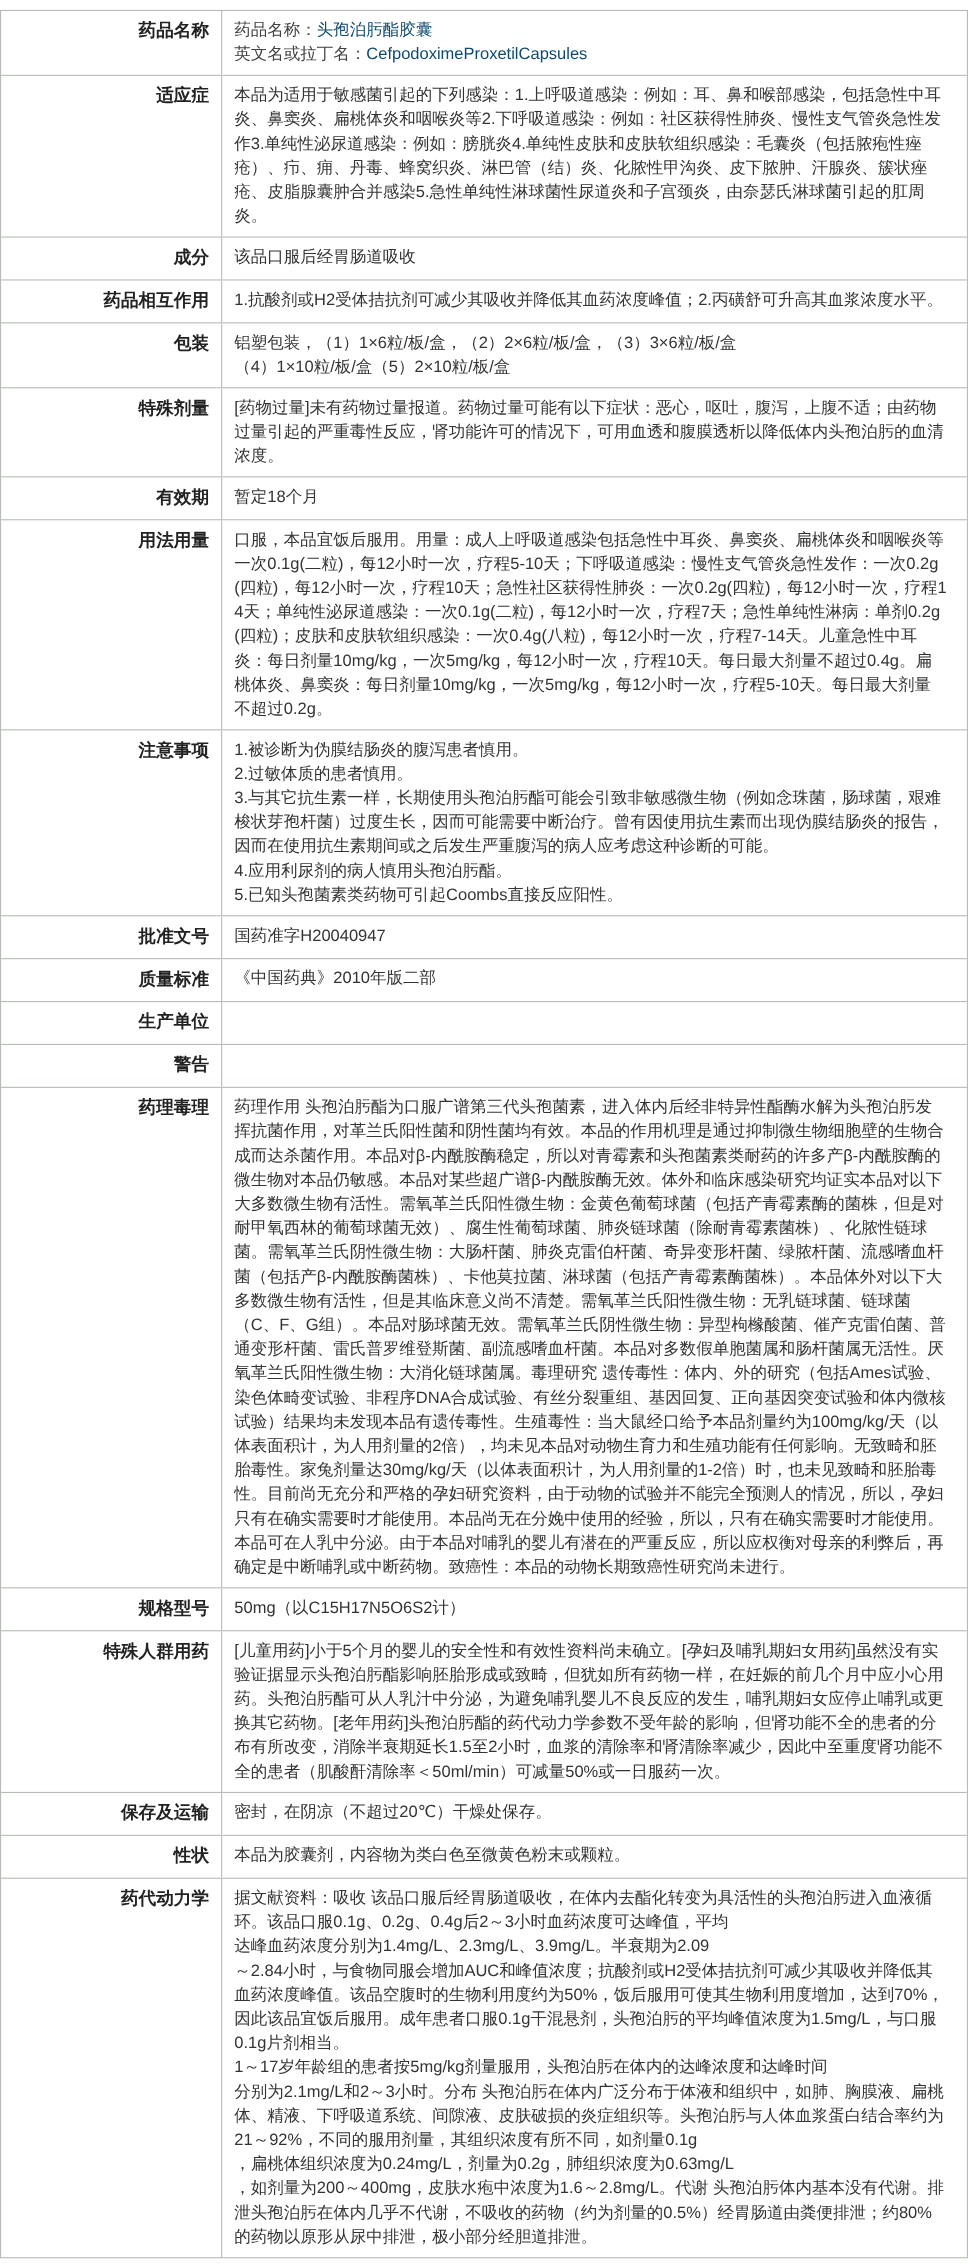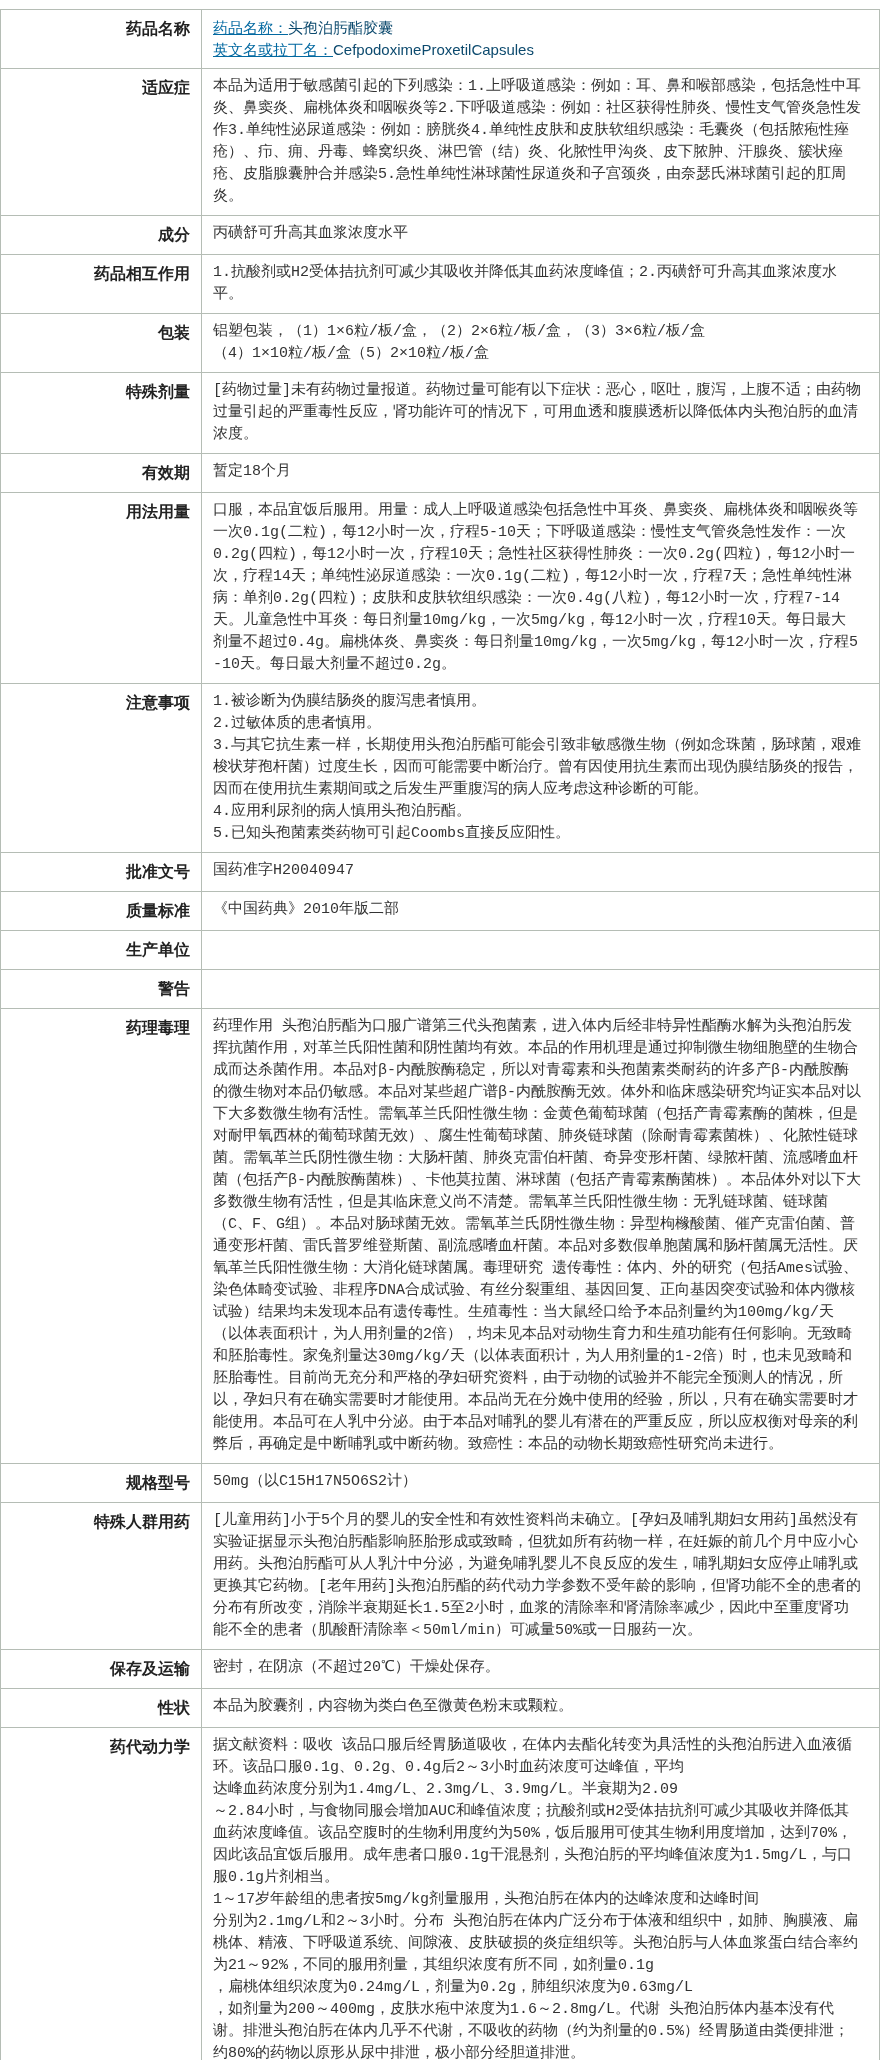--- a/index.html
+++ b/index.html
@@ -36,28 +36,26 @@
     box-sizing: border-box;
     padding: 7px 18px 7px 11px;
     font-size: 15px;
     line-height: 22px;
     min-height: 24px;
     color: #333333;
   }
   .para {
     min-height: 22px;
     word-break: break-all;
-    font-family: Liberation Mono, monospace;
   }
   .kv-line {
     min-height: 22px;
   }
   .kv-key {
-    color: #0369a1;
-    text-decoration: underline;
+    color: #404040;
   }
   .kv-value {
     color: #0c4a6e;
   }
 </style>
 </head>
 <body>
 
 <div class="drug-table">
     <div class="row">
@@ -69,21 +67,21 @@
     </div>
     <div class="row">
       <div class="label-cell">适应症</div>
       <div class="content-cell">
         <div class="para">本品为适用于敏感菌引起的下列感染：1.上呼吸道感染：例如：耳、鼻和喉部感染，包括急性中耳炎、鼻窦炎、扁桃体炎和咽喉炎等2.下呼吸道感染：例如：社区获得性肺炎、慢性支气管炎急性发作3.单纯性泌尿道感染：例如：膀胱炎4.单纯性皮肤和皮肤软组织感染：毛囊炎（包括脓疱性痤疮）、疖、痈、丹毒、蜂窝织炎、淋巴管（结）炎、化脓性甲沟炎、皮下脓肿、汗腺炎、簇状痤疮、皮脂腺囊肿合并感染5.急性单纯性淋球菌性尿道炎和子宫颈炎，由奈瑟氏淋球菌引起的肛周炎。</div>
       </div>
     </div>
     <div class="row">
       <div class="label-cell">成分</div>
       <div class="content-cell">
-        <div class="para">丙磺舒可升高其血浆浓度水平</div>
+        <div class="para">该品口服后经胃肠道吸收</div>
       </div>
     </div>
     <div class="row">
       <div class="label-cell">药品相互作用</div>
       <div class="content-cell">
         <div class="para">1.抗酸剂或H2受体拮抗剂可减少其吸收并降低其血药浓度峰值；2.丙磺舒可升高其血浆浓度水平。</div>
       </div>
     </div>
     <div class="row">
       <div class="label-cell">包装</div>

